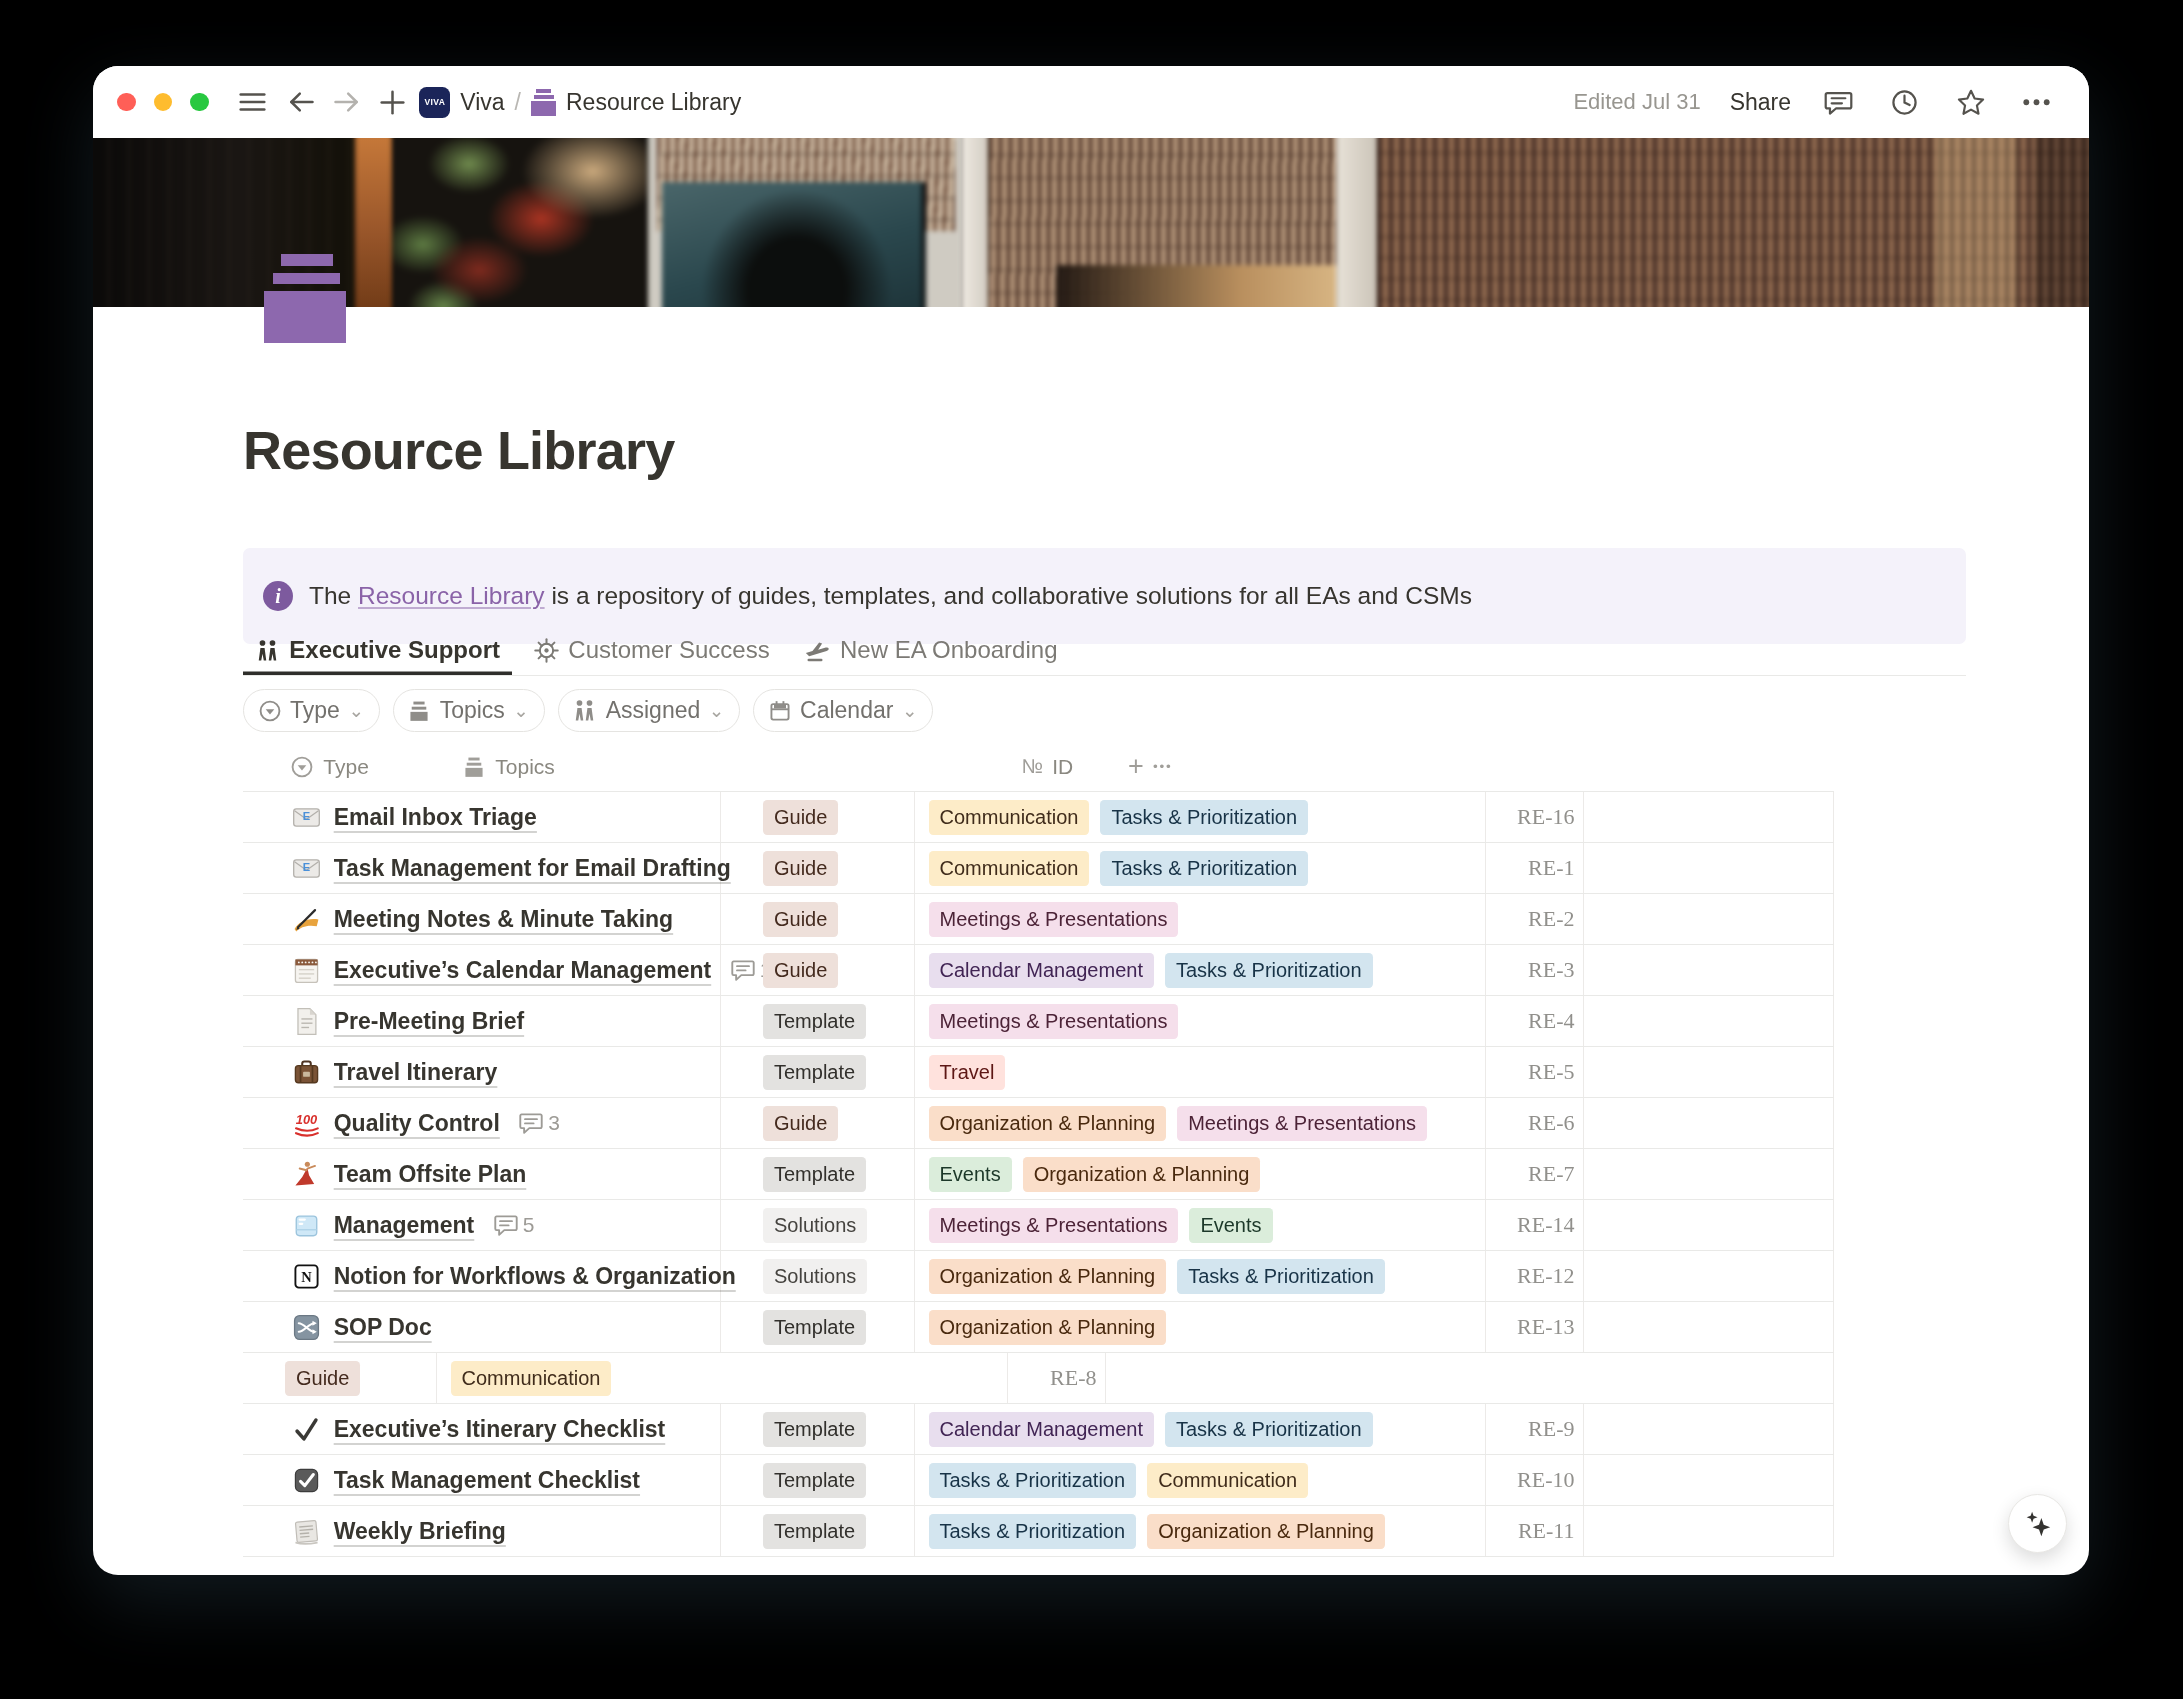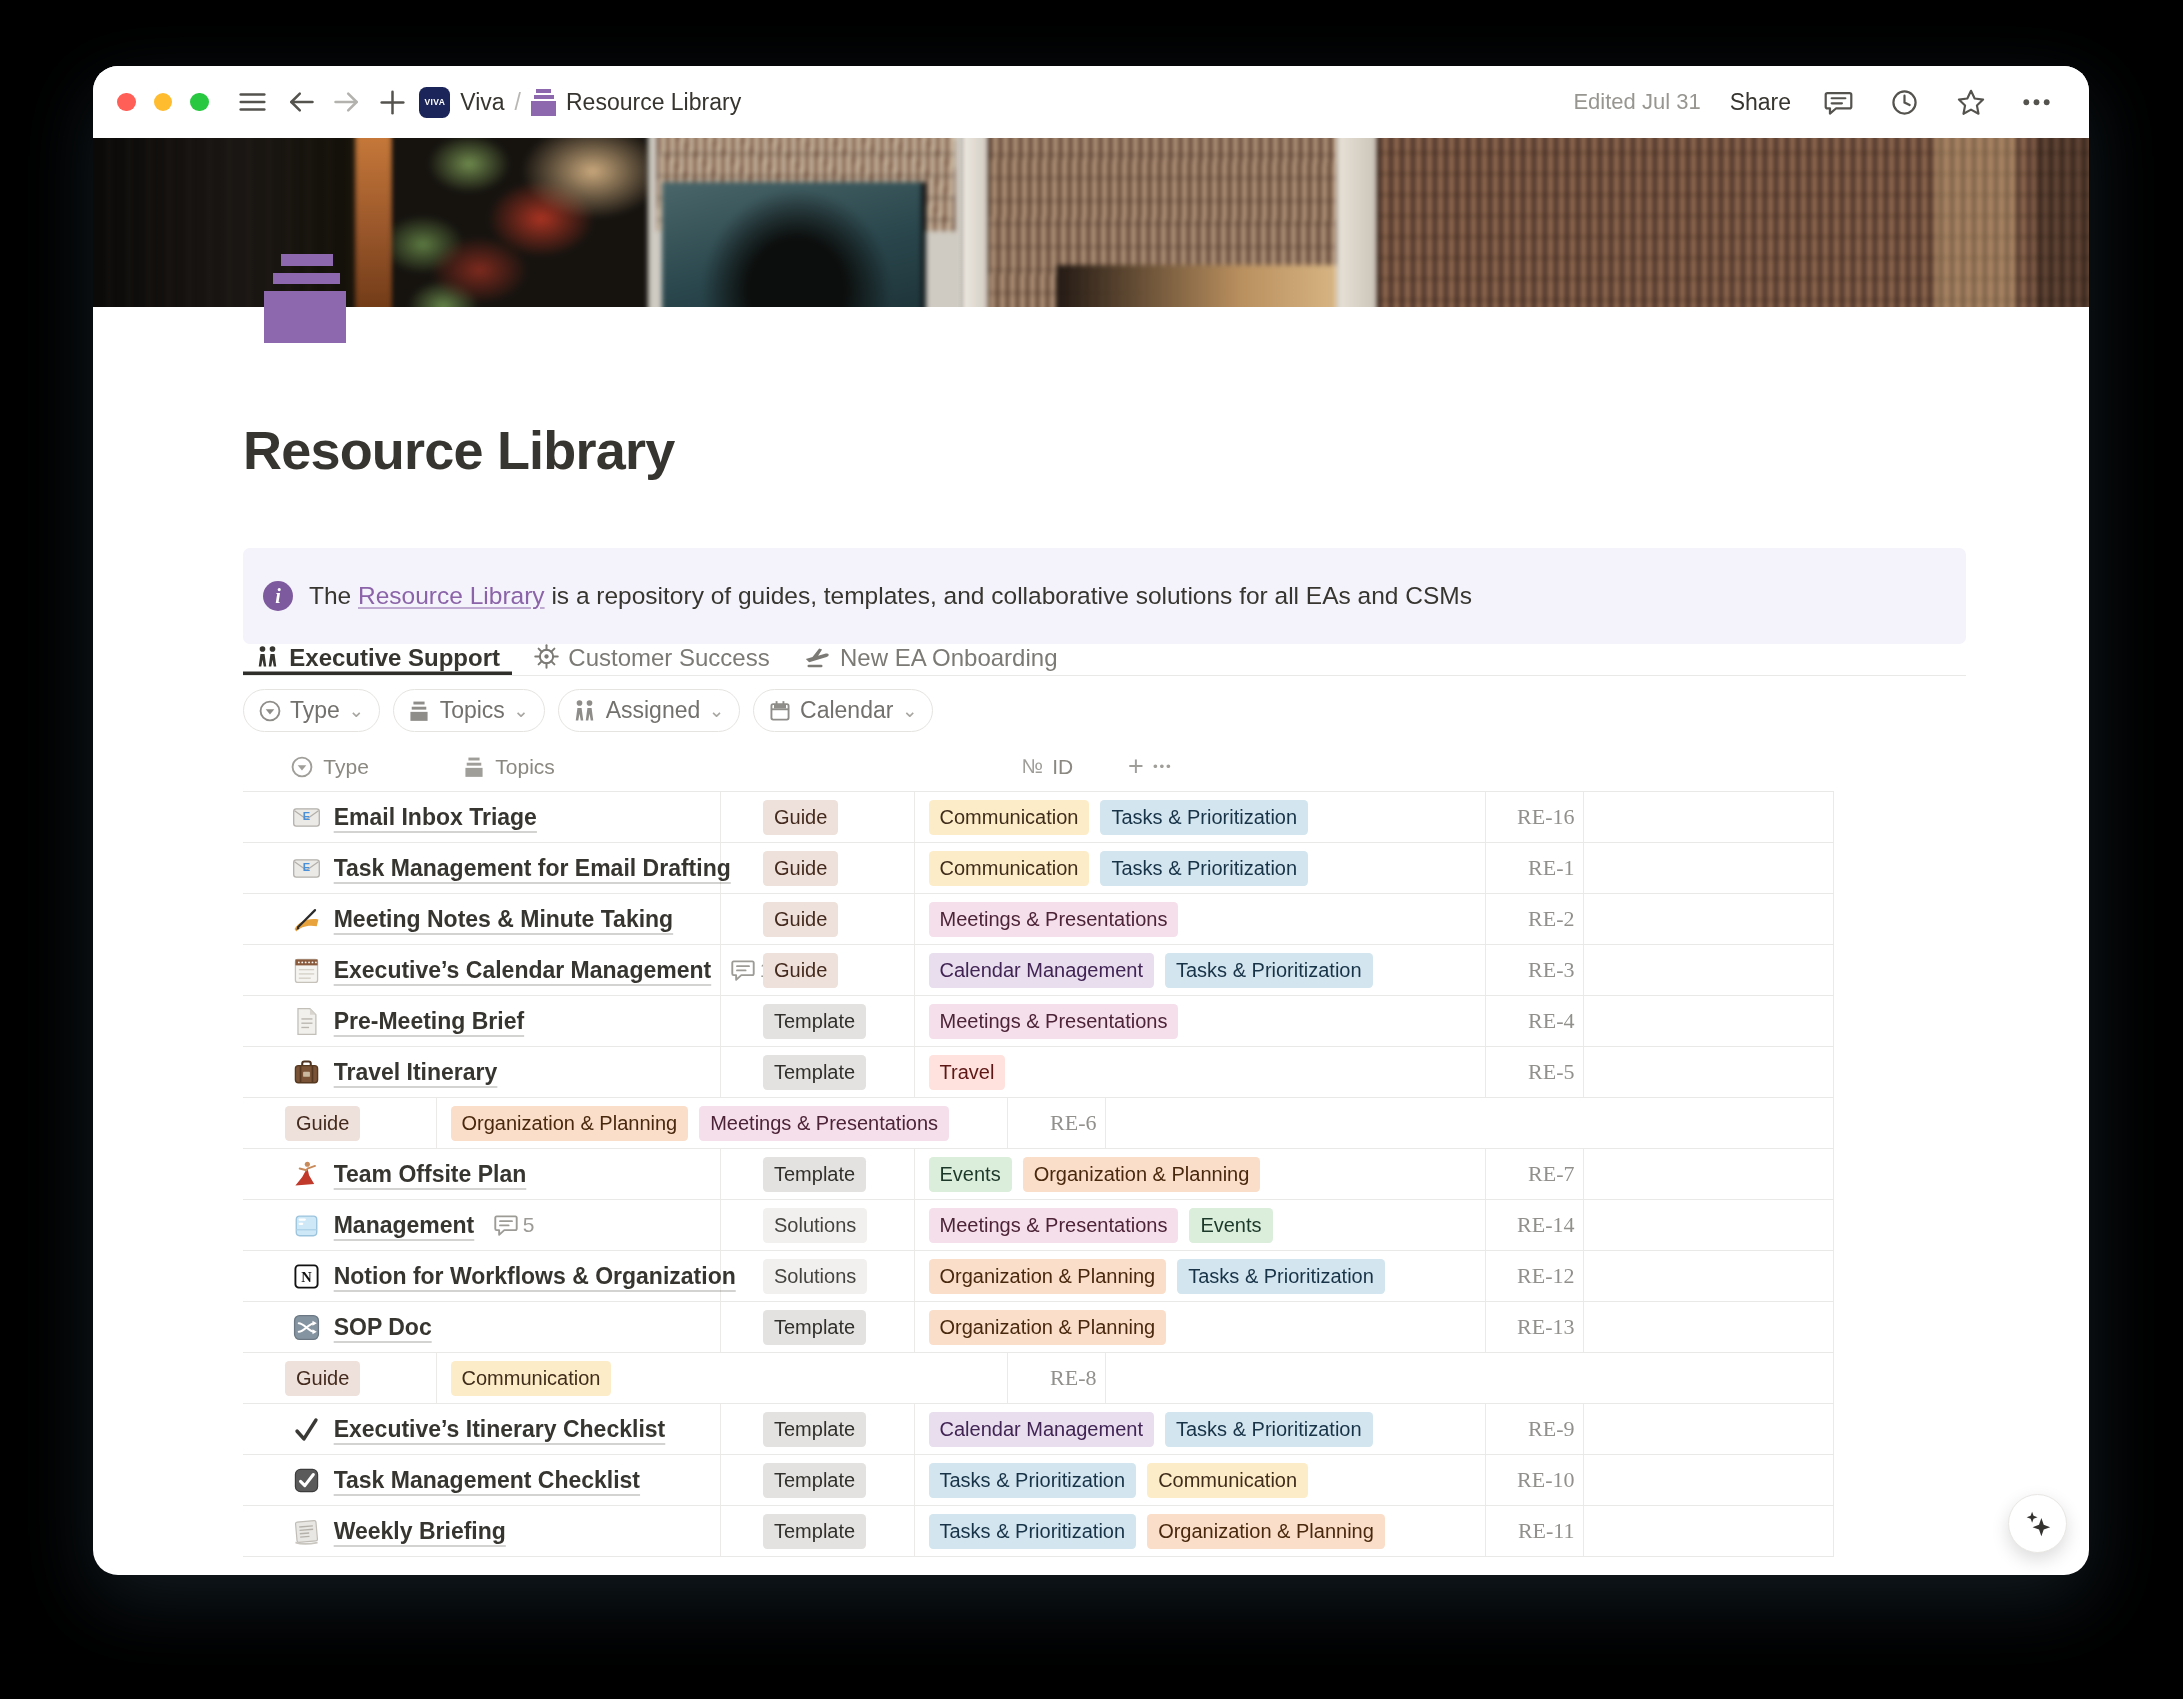--- a/index.html
+++ b/index.html
@@ -42,21 +42,21 @@
     background:#f4f2fa; border-radius:6.8px; display:flex; align-items:center; padding:0 24px 0 20px;
     font-size:24.5px; color:#37352f; gap:16px; }
   .info-ico { width:30px; height:30px; border-radius:50%; background:#7d5a9e; color:#fff;
     display:flex; align-items:center; justify-content:center; font-size:20px; font-weight:700;
     font-family:"Liberation Serif", serif; font-style:italic; flex:0 0 auto; }
   .callout a { color:#8a63a8; text-decoration:underline; text-underline-offset:3.4px;
     text-decoration-color:rgba(138,99,168,0.5); }
 
   .tabs { position:absolute; left:150px; top:578px; width:1723px; height:32px;
     border-bottom:0.8px solid #e9e9e7; display:flex; gap:10px; }
-  .tab { display:flex; align-items:flex-start; gap:9.3px; padding:0 12px 19px 12px; font-size:24px;
+  .tab { display:flex; align-items:center; gap:9.3px; padding:0 12px 19px 12px; font-size:24px;
     color:#7c7a75; }
   .tab.active { color:#37352f; font-weight:700; box-shadow:inset 0 -3.4px 0 #2f2e2b; }
   .tab svg { display:block; }
 
   .filters { position:absolute; left:150px; top:623px; display:flex; gap:12.7px; }
   .pill { display:flex; align-items:center; gap:8.5px; height:43px; padding:0 15px 0 13.5px;
     border:1.3px solid #e5e4e1; border-radius:22px; font-size:23px; color:#73716d; }
   .pill .chev { color:#a8a6a1; font-size:18.6px; }
 
   .thead { position:absolute; left:150px; top:676px; width:1591px; height:50px; display:flex;
@@ -510,20 +510,40 @@
         </div>
         <div class="cell c-topics">
           <span class="chip" style="background:#ffe2dd;color:#5d1715">Travel</span>
         </div>
         <div class="cell c-id">
           <span>RE-5</span>
         </div>
         <div class="cell c-extra"></div>
       </div>
       <div class="trow">
+        <div class="cell c-name">
+          <span class="row-icon">
+            <svg width="30" height="29" viewBox="0 0 36 34">
+              <text x="18" y="18" font-size="16" font-weight="bold" font-style="italic" fill="#d9302c" text-anchor="middle" font-family="Liberation Sans, sans-serif">100</text>
+              <path d="M5 23 q14 6 27 0" fill="none" stroke="#d9302c" stroke-width="2.6" stroke-linecap="round"></path>
+              <path d="M5 29 q14 6 27 0" fill="none" stroke="#d9302c" stroke-width="2.6" stroke-linecap="round"></path>
+            </svg>
+          </span>
+          <span class="nm">Quality Control</span>
+          <span class="cmt">
+            <span style="display:flex">
+              <svg width="24" height="24" viewBox="0 0 28 28" fill="none" stroke="#9d9b96" stroke-width="2.2" stroke-linecap="round" stroke-linejoin="round">
+                <path d="M3 4 h22 a1.5 1.5 0 0 1 1.5 1.5 v13 a1.5 1.5 0 0 1 -1.5 1.5 h-13 l-6 5.5 v-5.5 h-3 a1.5 1.5 0 0 1 -1.5 -1.5 v-13 a1.5 1.5 0 0 1 1.5 -1.5 z"></path>
+                <line x1="7" y1="9.5" x2="21" y2="9.5"></line>
+                <line x1="7" y1="14.5" x2="17" y2="14.5"></line>
+              </svg>
+            </span>
+            <span>3</span>
+          </span>
+        </div>
         <div class="cell c-type">
           <span class="chip" style="background:#eee0da;color:#442a1e">Guide</span>
         </div>
         <div class="cell c-topics">
           <span class="chip" style="background:#fadec9;color:#49290e">Organization &amp; Planning</span>
           <span class="chip" style="background:#f5dfeb;color:#4c2337">Meetings &amp; Presentations</span>
         </div>
         <div class="cell c-id">
           <span>RE-6</span>
         </div>

